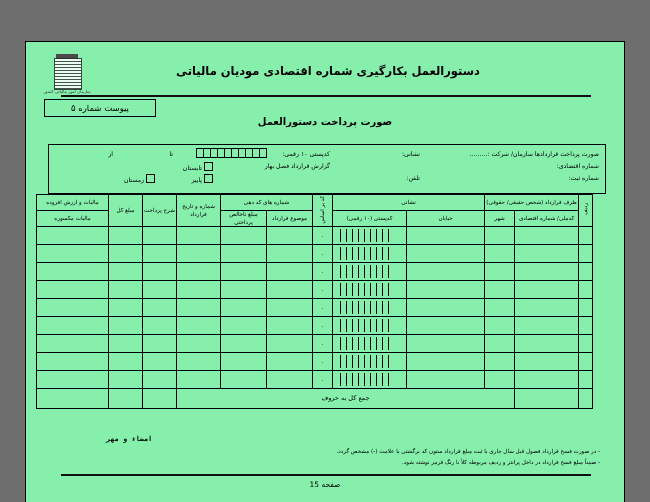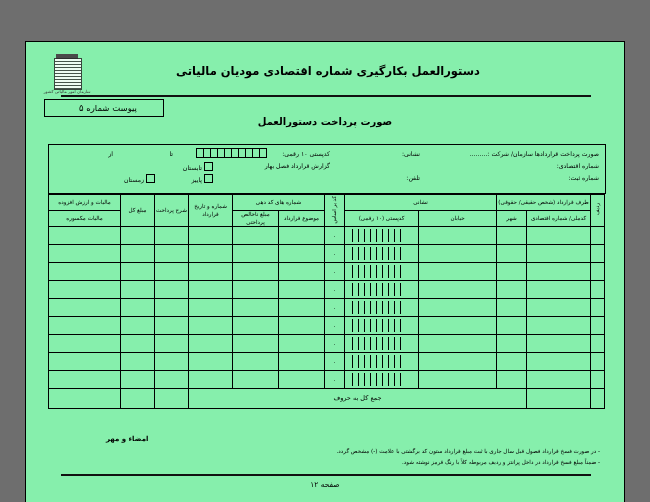--- a/index.html
+++ b/index.html
@@ -85,21 +85,20 @@
     position: absolute;
     left: 18px;
     top: 57px;
     width: 110px;
     height: 16px;
     border: 1px solid #000;
     font-size: 8.5px;
     text-align: center;
     line-height: 16px;
     color: #000;
-    padding-left: 8px;
   }
   
   .doc-title {
     position: absolute;
     top: 74px;
     left: 0;
     width: 100%;
     text-align: center;
     font-size: 10px;
     font-weight: bold;
@@ -145,21 +144,21 @@
   .digit {
     width: 8px;
     height: 10px;
     border: 1px solid #000;
     margin-left: -1px;
     box-sizing: border-box;
   }
   
   .tbl {
     position: absolute;
-    left: 22px;
+    left: 10px;
     top: 152px;
     width: 556px;
     border-collapse: collapse;
     table-layout: fixed;
     border-radius: 22px;
   }
   .tbl td, .tbl th {
     border: 1px solid #000;
     font-size: 5.6px;
     color: #000;
@@ -195,20 +194,21 @@
   }
   .cellgrid i:first-child { border-left: none; }
   .dotcell { font-size: 7px; text-align: center; }
   
   .sign {
     position: absolute;
     left: 80px;
     top: 393px;
     font-size: 7px;
     font-weight: bold;
+    font-family: Liberation Mono, monospace;
   }
   .notes {
     position: absolute;
     right: 24px;
     top: 404px;
     width: 430px;
     font-size: 5.6px;
     line-height: 1.9;
     text-align: right;
   }
@@ -573,15 +573,15 @@
       </tr>
     </tbody>
   </table>
 
   <div class="sign">امضاء و مهر</div>
   <div class="notes">
     <div>- در صورت فسخ قرارداد فصول قبل سال جاری با ثبت مبلغ قرارداد ستون کد برگشتی با علامت (-) مشخص گردد.</div>
     <div>- ضمناً مبلغ فسخ قرارداد در داخل پرانتز و ردیف مربوطه کلاً با رنگ قرمز نوشته شود.</div>
   </div>
   <div class="foot-rule"></div>
-  <div class="page-num">صفحه ۱۲</div>
+  <div class="page-num">صفحه 15</div>
 
 </div>
 
 </body></html>

